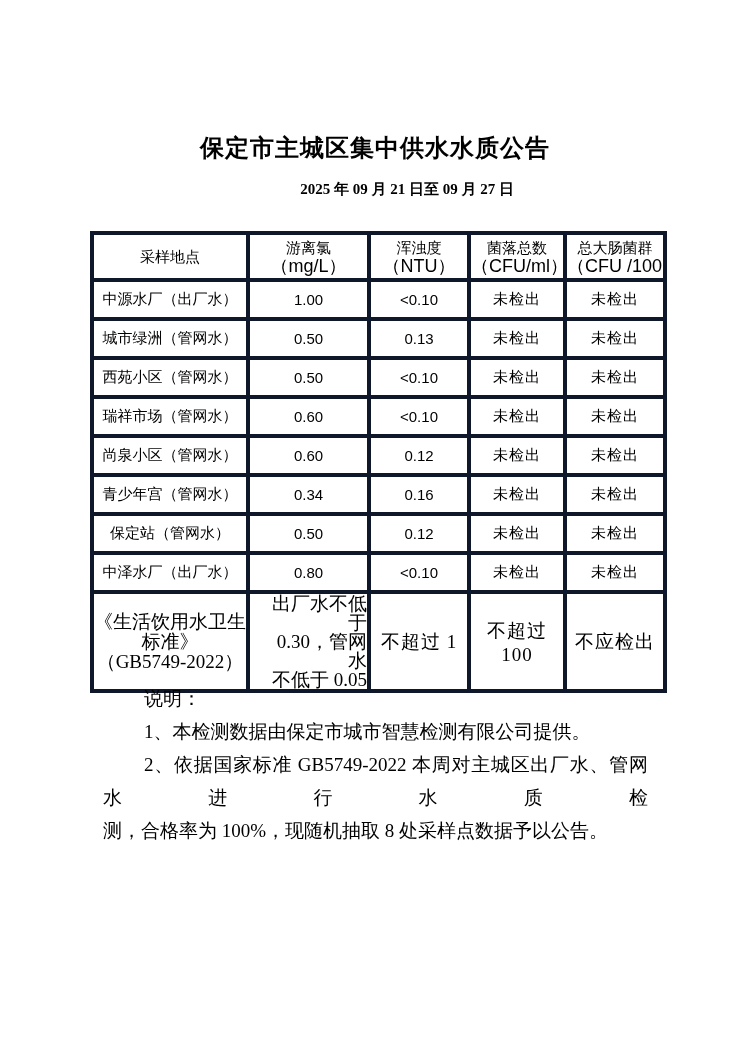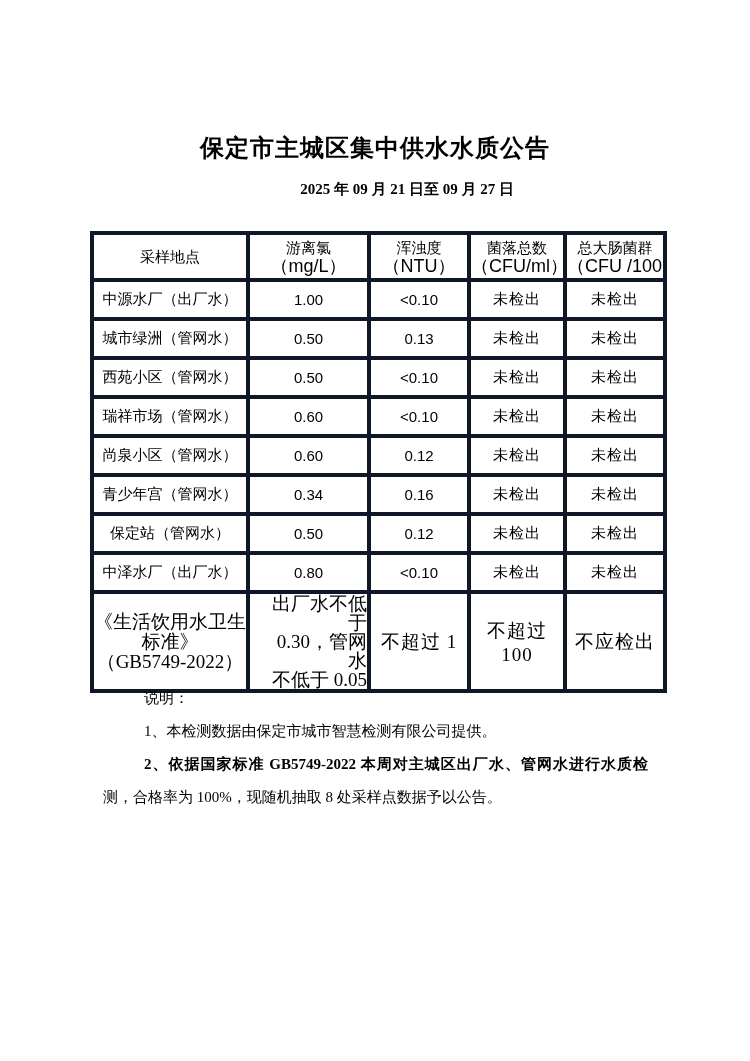--- a/index.html
+++ b/index.html
@@ -94,29 +94,28 @@
     white-space: pre-line;
     line-height: 19px;
     text-align: right;
     padding-left: 16px;
   }
   .notes {
     position: absolute;
     top: 682px;
     left: 103px;
     width: 545px;
-    font-size: 15px;
+    font-size: 19px;
     line-height: 33px;
     font-family: "Liberation Serif", serif;
   }
   .notes .line { text-indent: 41px; }
   .notes .line.stretch {
     text-align: justify;
     text-align-last: justify;
-    font-weight: bold;
   }
   .notes .line.cont { text-indent: 0; }
 </style>
 </head>
 <body>
 
 <div class="page">
 
   <div class="doc-title">保定市主城区集中供水水质公告</div>
   <div class="doc-date">2025 年 09 月 21 日至 09 月 27 日</div>

